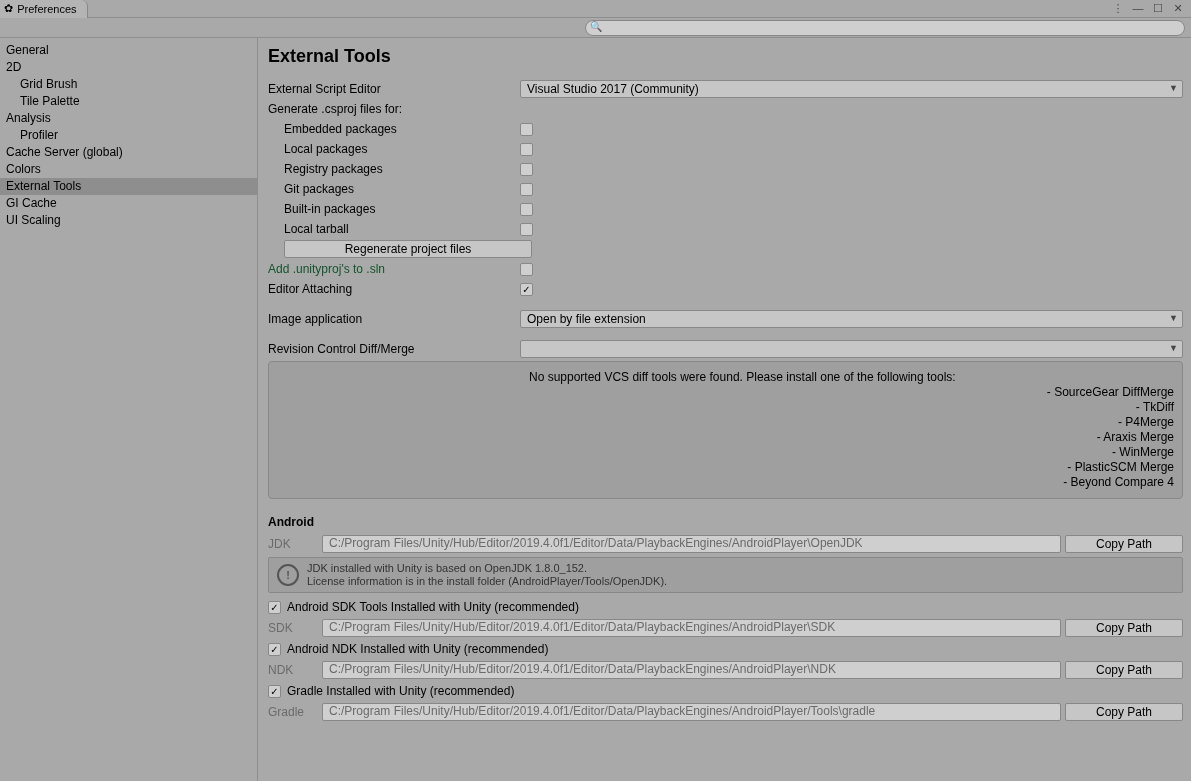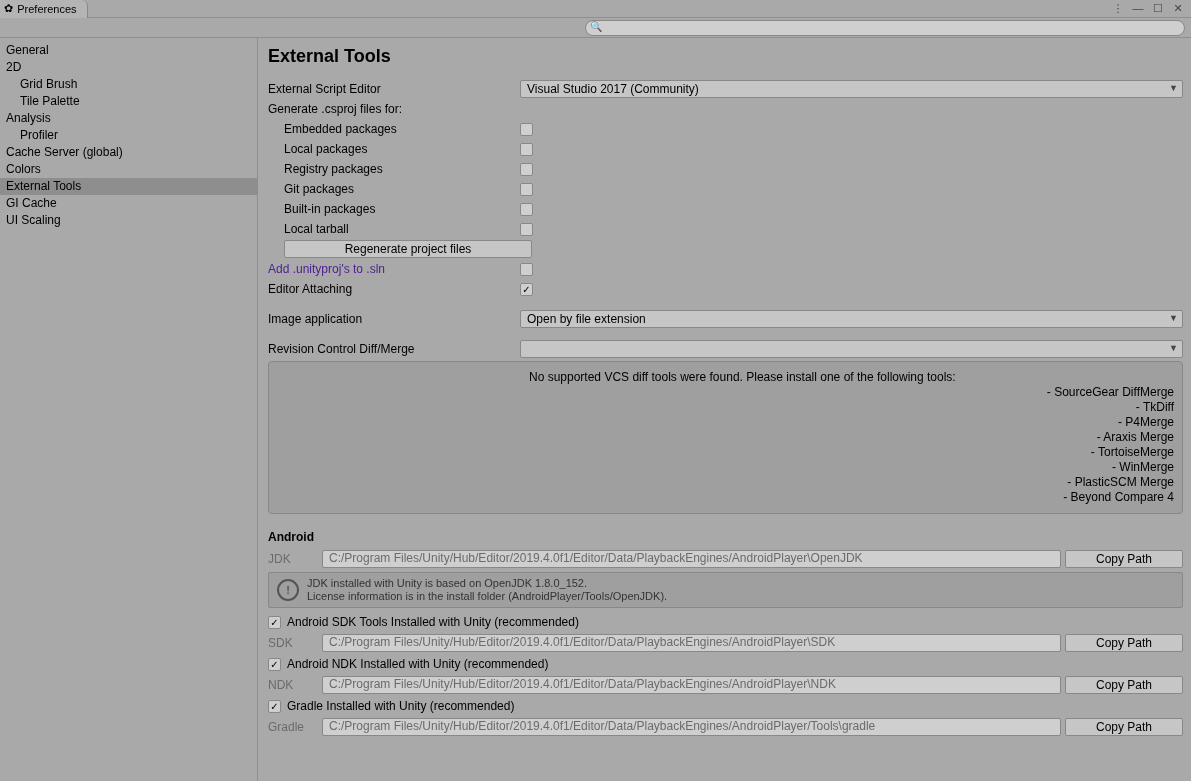--- a/index.html
+++ b/index.html
@@ -73,21 +73,21 @@
 .sidebar-item.selected { background: #8e8e8e; }
 .content {
   flex: 1;
   padding: 8px 8px 8px 10px;
   overflow-y: auto;
 }
 h1 { font-size: 18px; font-weight: bold; margin-bottom: 12px; }
 .row { display: flex; align-items: center; min-height: 20px; }
 .label { width: 252px; padding-left: 0; }
 .label.sub { padding-left: 16px; color: #000; }
-.disabled { color: #4c1d95; }
+.disabled { color: #14532d; }
 .dropdown {
   flex: 1;
   height: 18px;
   background: #c6c6c6;
   border: 1px solid #888;
   border-radius: 2px;
   padding: 0 18px 0 6px;
   display: flex;
   align-items: center;
   font-size: 12px;
@@ -274,21 +274,20 @@
       </div>
     </div>
 
     <div class="infobox">
       <div class="vcs-header">No supported VCS diff tools were found. Please install one of the following tools:</div>
       <div id="vcs-tools">
           <div class="vcs-item">- SourceGear DiffMerge</div>
           <div class="vcs-item">- TkDiff</div>
           <div class="vcs-item">- P4Merge</div>
           <div class="vcs-item">- Araxis Merge</div>
-          <div class="vcs-item">- TortoiseMerge</div>
           <div class="vcs-item">- WinMerge</div>
           <div class="vcs-item">- PlasticSCM Merge</div>
           <div class="vcs-item">- Beyond Compare 4</div>
         </div>
     </div>
 
     <div class="section-heading">Android</div>
 
     <div class="path-row">
       <div class="path-label">JDK</div>

